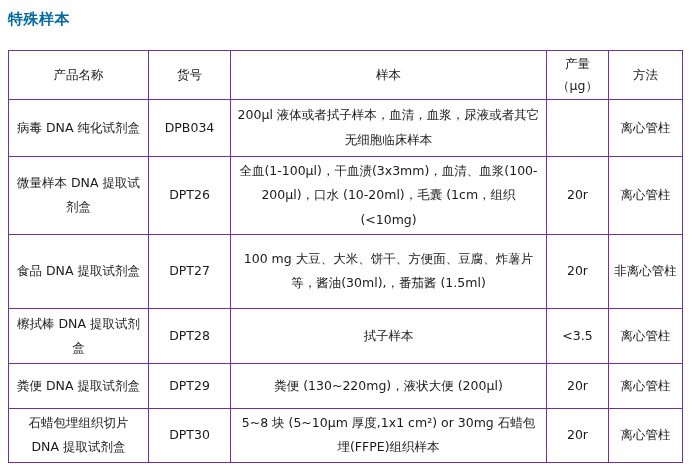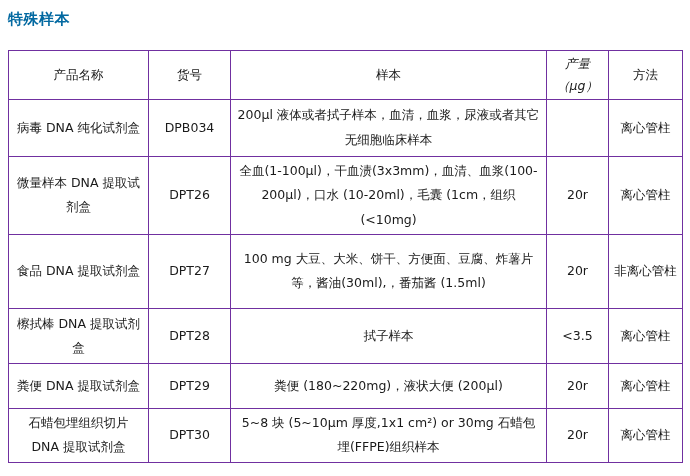--- a/index.html
+++ b/index.html
@@ -33,21 +33,21 @@
     border:1px solid var(--border-color);
     text-align:center;
     vertical-align:middle;
     padding:2px 5px;
     font-weight:normal;
     line-height:1.95;
     word-break:break-word;
   }
   .product-table thead tr{height:46px;}
   .product-table thead th{line-height:1.75;}
-  .yield-head span{display:block;font-style:italic;}
+  .yield-head span{display:block;}
   tbody tr:nth-child(1){height:57px;}
   tbody tr:nth-child(2){height:59px;}
   tbody tr:nth-child(3){height:74px;}
   tbody tr:nth-child(4){height:55px;margin-top:35px;}
   tbody tr:nth-child(5){height:45px;padding-left:8px;}
   tbody tr:nth-child(6){height:31px;}
   tbody tr:nth-child(7){height:51px;}
   col.c-product{width:140px;}
   col.c-catalog{width:82px;}
   col.c-sample{width:316px;}
@@ -104,21 +104,21 @@
     <tr>
       <td>檫拭棒 DNA 提取试剂盒</td>
       <td>DPT28</td>
       <td>拭子样本</td>
       <td>&lt;3.5</td>
       <td>离心管柱</td>
     </tr>
     <tr>
       <td>粪便 DNA 提取试剂盒</td>
       <td>DPT29</td>
-      <td>粪便 (180~220mg)，液状大便 (200µl)</td>
+      <td>粪便 (130~220mg)，液状大便 (200µl)</td>
       <td>20r</td>
       <td>离心管柱</td>
     </tr>
     <tr>
       <td>石蜡包埋组织切片 DNA 提取试剂盒</td>
       <td>DPT30</td>
       <td>5~8 块 (5~10µm 厚度,1x1 cm²) or 30mg 石蜡包埋(FFPE)组织样本</td>
       <td>20r</td>
       <td>离心管柱</td>
     </tr>

